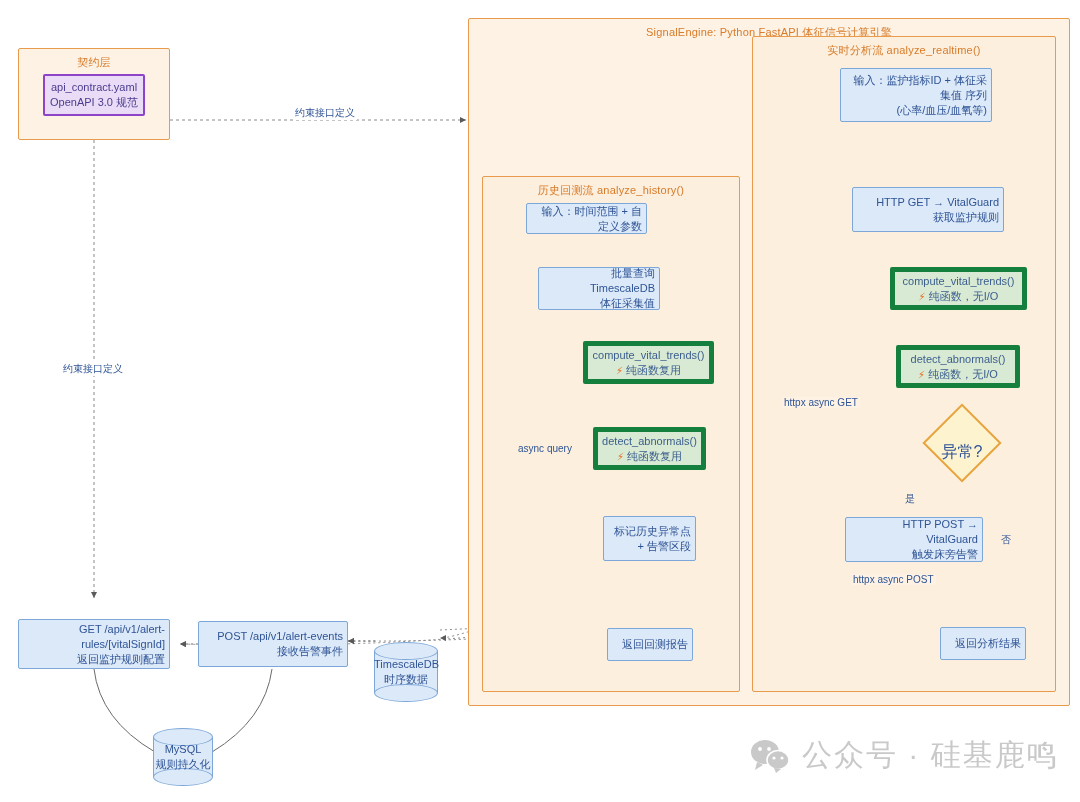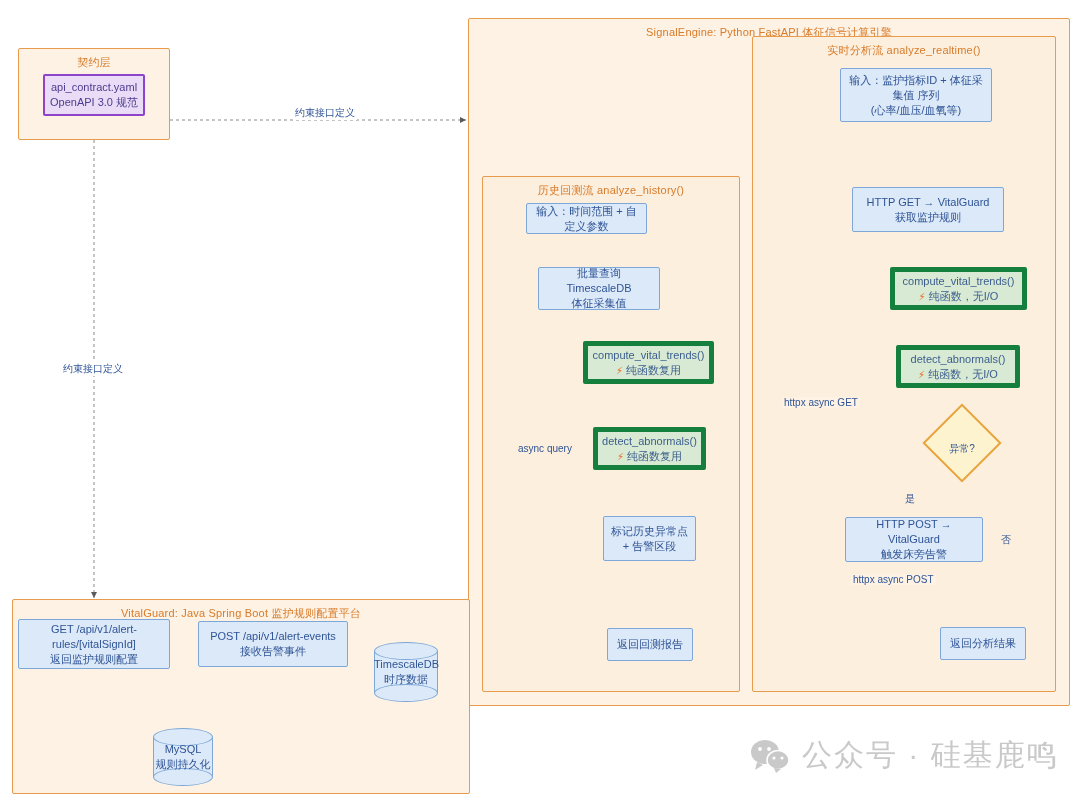--- a/index.html
+++ b/index.html
@@ -51,20 +51,21 @@
     text-align: center;
     font-size: 11px;
     line-height: 15px;
     border-radius: 2px;
     padding: 3px 4px;
   }
   .node-blue {
     background: #dce9f8;
     border: 1px solid #7ca7d8;
     color: #2f5496;
+    text-align: right;
   }
   .node-green {
     background: #d8ead3;
     border: 5px solid #15803d;
     color: #3c5e8e;
   }
   .node-purple {
     background: #eadcf6;
     border: 2px solid #8e44c9;
     color: #4a3c8e;
@@ -83,21 +84,21 @@
     position: absolute;
     width: 56px; height: 56px;
     background: #fdf3cf;
     border: 2px solid #e8a33d;
     transform: rotate(45deg);
   }
   .diamond-label {
     position: absolute;
     width: 70px;
     text-align: center;
-    font-size: 10px;
+    font-size: 16px;
     color: #2f5496;
   }
   
   .cyl {
     position: absolute;
   }
   .cyl-body {
     position: absolute;
     left: 0; right: 0;
     top: 9px; bottom: 9px;
@@ -313,23 +314,20 @@
       <span>+ 告警区段</span>
     </div>
   </div>
 
   <div class="node node-blue" style="left:607px; top:628px; width:86px; height:33px;">
     <div class="node-inner-text">
       <span>返回回测报告</span>
     </div>
   </div>
 
-  <div class="group" style="left:12px; top:599px; width:458px; height:195px;">
-    <div class="group-title">VitalGuard: Java Spring Boot 监护规则配置平台</div>
-  </div>
 
   <div class="node node-blue" style="left:18px; top:619px; width:152px; height:50px;">
     <div class="node-inner-text">
       <span>GET /api/v1/alert-</span><br>
       <span>rules/[vitalSignId]</span><br>
       <span>返回监护规则配置</span>
     </div>
   </div>
 
   <div class="node node-blue" style="left:198px; top:621px; width:150px; height:46px;">

